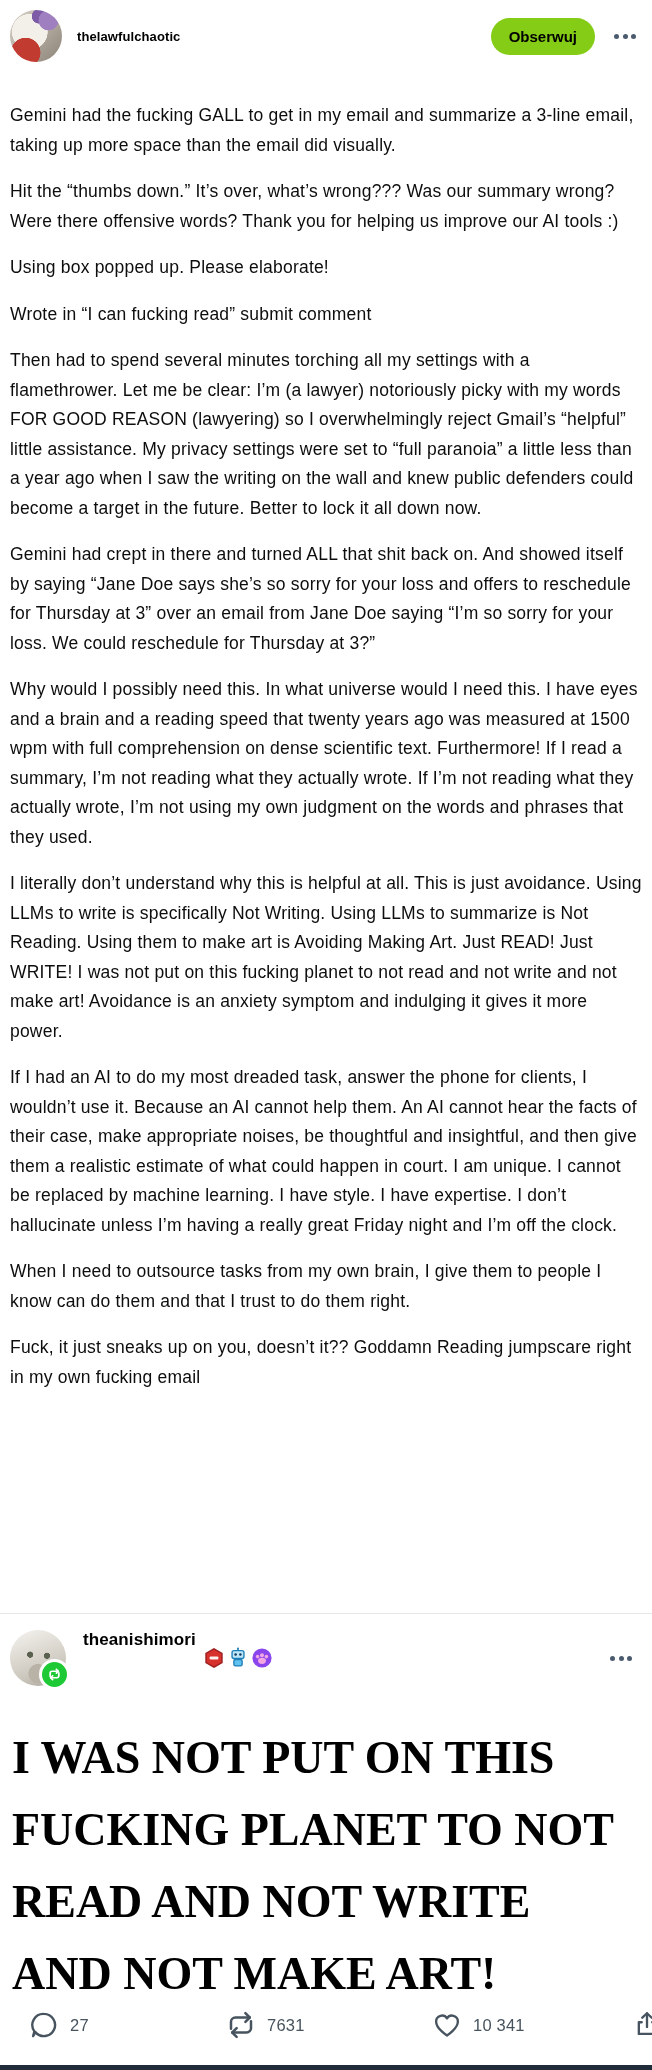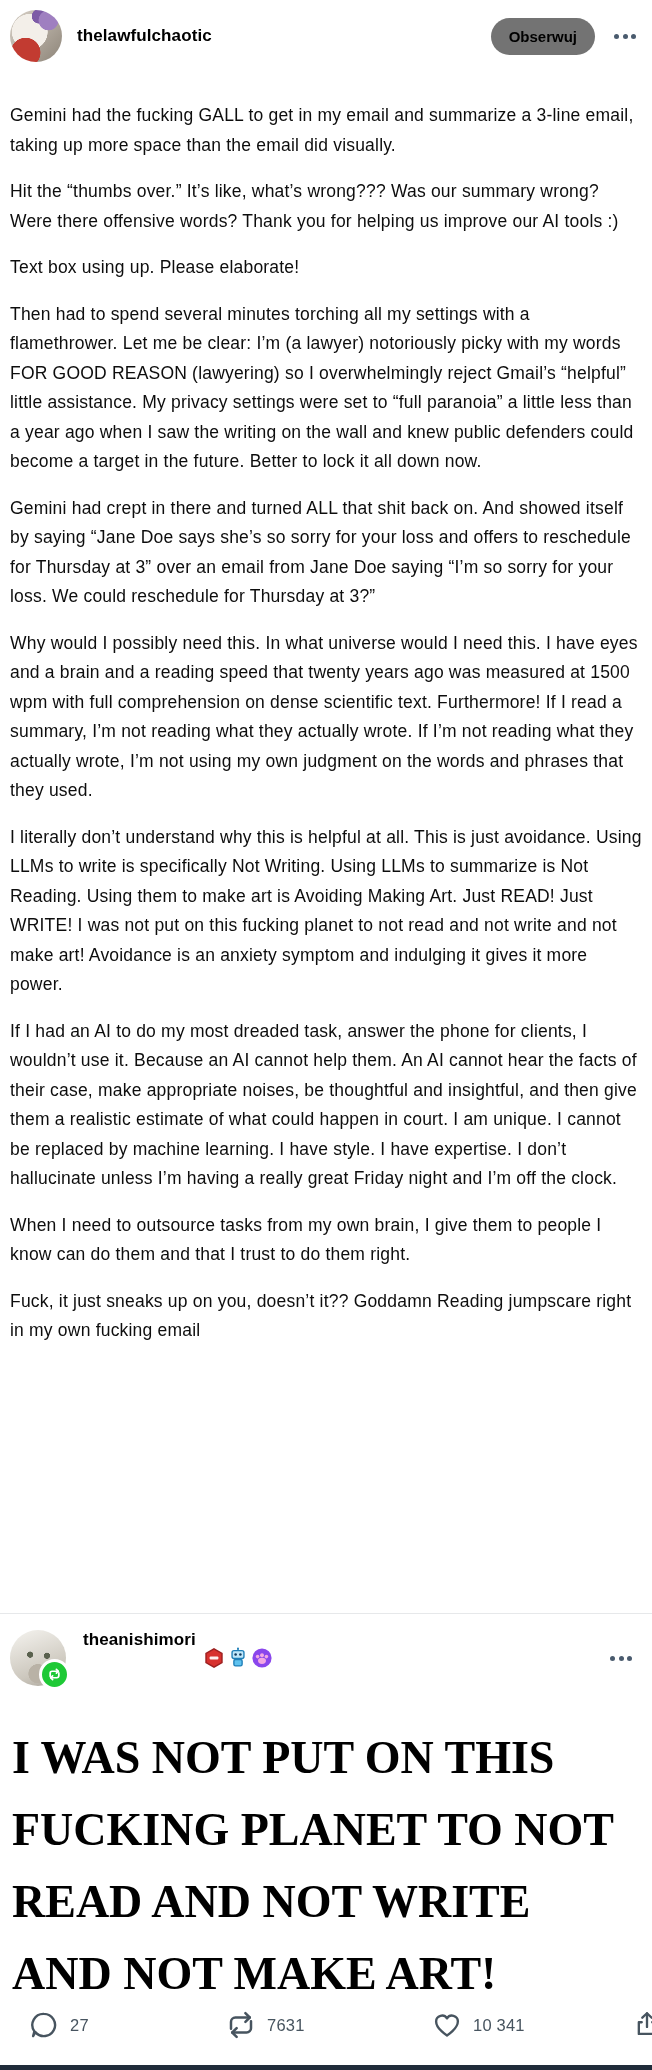--- a/index.html
+++ b/index.html
@@ -10,23 +10,23 @@
   
   .p1-header{display:flex;align-items:center;padding:10px 14px 0 10px;}
   .avatar1{width:52px;height:52px;border-radius:50%;flex:0 0 auto;
     background:
       radial-gradient(circle at 74% 20%, #9f7fc0 0 17%, rgba(0,0,0,0) 18%),
       radial-gradient(circle at 56% 12%, #7d5ba6 0 13%, rgba(0,0,0,0) 14%),
       radial-gradient(circle at 30% 82%, #c23b31 0 26%, rgba(0,0,0,0) 27%),
       radial-gradient(circle at 38% 42%, #f3efe9 0 40%, rgba(0,0,0,0) 41%),
       linear-gradient(135deg,#d9d2c8,#8d8478);
   }
-  .p1-username{margin-left:15px;font-size:17px;font-weight:700;letter-spacing:.1px;color:#000;}
+  .p1-username{margin-left:15px;font-size:13px;font-weight:700;letter-spacing:.1px;color:#000;}
   .p1-right{margin-left:auto;display:flex;align-items:center;gap:17px;}
-  .follow-pill{background:#737373;border:none;border-radius:20px;padding:10px 18px;
+  .follow-pill{background:#84cc16;border:none;border-radius:20px;padding:10px 18px;
     font-family:inherit;font-size:15px;font-weight:600;color:#000;cursor:pointer;}
   .meatball{display:flex;align-items:center;gap:3.5px;padding:4px 2px;cursor:pointer;}
   .meatball i{width:5px;height:5px;border-radius:50%;background:#4a5b6e;display:block;}
   
   .p1-body{margin:27px 10px 0 10px;width:632px;max-height:1495px;overflow:hidden;}
   .p1-body p{margin:12px 0 17px 0;font-size:17.5px;line-height:29.5px;letter-spacing:.2px;color:#0d0d0d;}
   
   .divider{position:absolute;top:1613px;left:0;width:652px;height:1px;background:#e6e8ea;}
   
   .p2-header{position:absolute;top:1630px;left:10px;width:628px;display:flex;}
@@ -70,22 +70,23 @@
     <div class="meatball">
         <i></i>
         <i></i>
         <i></i>
       </div>
   </div>
 </div>
 
 <div class="p1-body">
   <p>Gemini had the fucking GALL to get in my email and summarize a 3-line email, taking up more space than the email did visually.</p>
-  <p>Hit the “thumbs over.” It’s like, what’s wrong??? Was our summary wrong? Were there offensive words? Thank you for helping us improve our AI tools :)</p>
-  <p>Text box using up. Please elaborate!</p>
+  <p>Hit the “thumbs down.” It’s over, what’s wrong??? Was our summary wrong? Were there offensive words? Thank you for helping us improve our AI tools :)</p>
+  <p>Using box popped up. Please elaborate!</p>
+  <p>Wrote in “I can fucking read” submit comment</p>
   <p>Then had to spend several minutes torching all my settings with a flamethrower. Let me be clear: I’m (a lawyer) notoriously picky with my words FOR GOOD REASON (lawyering) so I overwhelmingly reject Gmail’s “helpful” little assistance. My privacy settings were set to “full paranoia” a little less than a year ago when I saw the writing on the wall and knew public defenders could become a target in the future. Better to lock it all down now.</p>
   <p>Gemini had crept in there and turned ALL that shit back on. And showed itself by saying “Jane Doe says she’s so sorry for your loss and offers to reschedule for Thursday at 3” over an email from Jane Doe saying “I’m so sorry for your loss. We could reschedule for Thursday at 3?”</p>
   <p>Why would I possibly need this. In what universe would I need this. I have eyes and a brain and a reading speed that twenty years ago was measured at 1500 wpm with full comprehension on dense scientific text. Furthermore! If I read a summary, I’m not reading what they actually wrote. If I’m not reading what they actually wrote, I’m not using my own judgment on the words and phrases that they used.</p>
   <p>I literally don’t understand why this is helpful at all. This is just avoidance. Using LLMs to write is specifically Not Writing. Using LLMs to summarize is Not Reading. Using them to make art is Avoiding Making Art. Just READ! Just WRITE! I was not put on this fucking planet to not read and not write and not make art! Avoidance is an anxiety symptom and indulging it gives it more power.</p>
   <p>If I had an AI to do my most dreaded task, answer the phone for clients, I wouldn’t use it. Because an AI cannot help them. An AI cannot hear the facts of their case, make appropriate noises, be thoughtful and insightful, and then give them a realistic estimate of what could happen in court. I am unique. I cannot be replaced by machine learning. I have style. I have expertise. I don’t hallucinate unless I’m having a really great Friday night and I’m off the clock.</p>
   <p>When I need to outsource tasks from my own brain, I give them to people I know can do them and that I trust to do them right.</p>
   <p>Fuck, it just sneaks up on you, doesn’t it?? Goddamn Reading jumpscare right in my own fucking email</p>
 </div>
 
 <div class="divider"></div>

